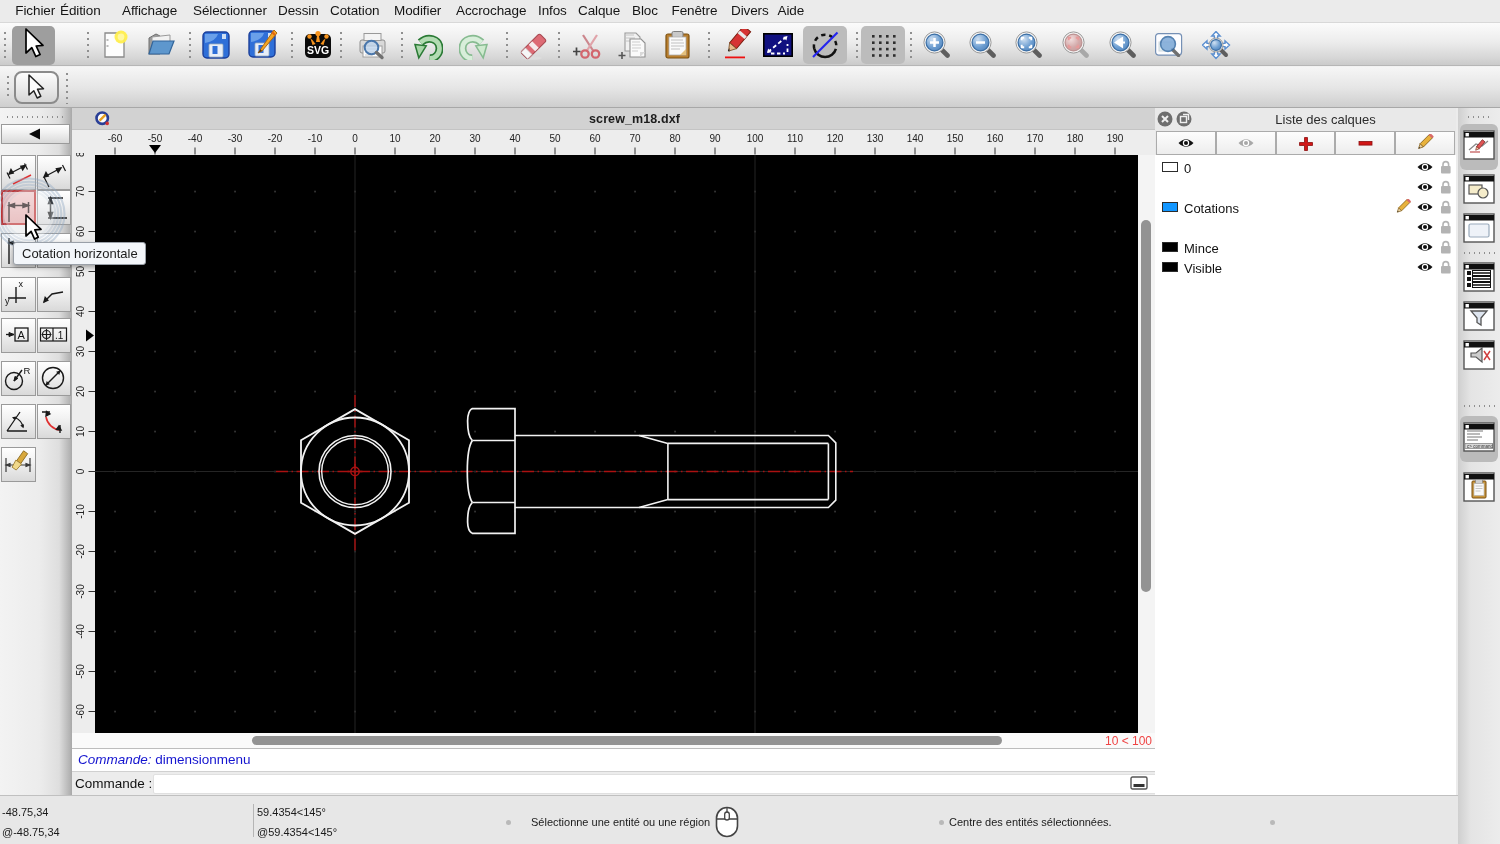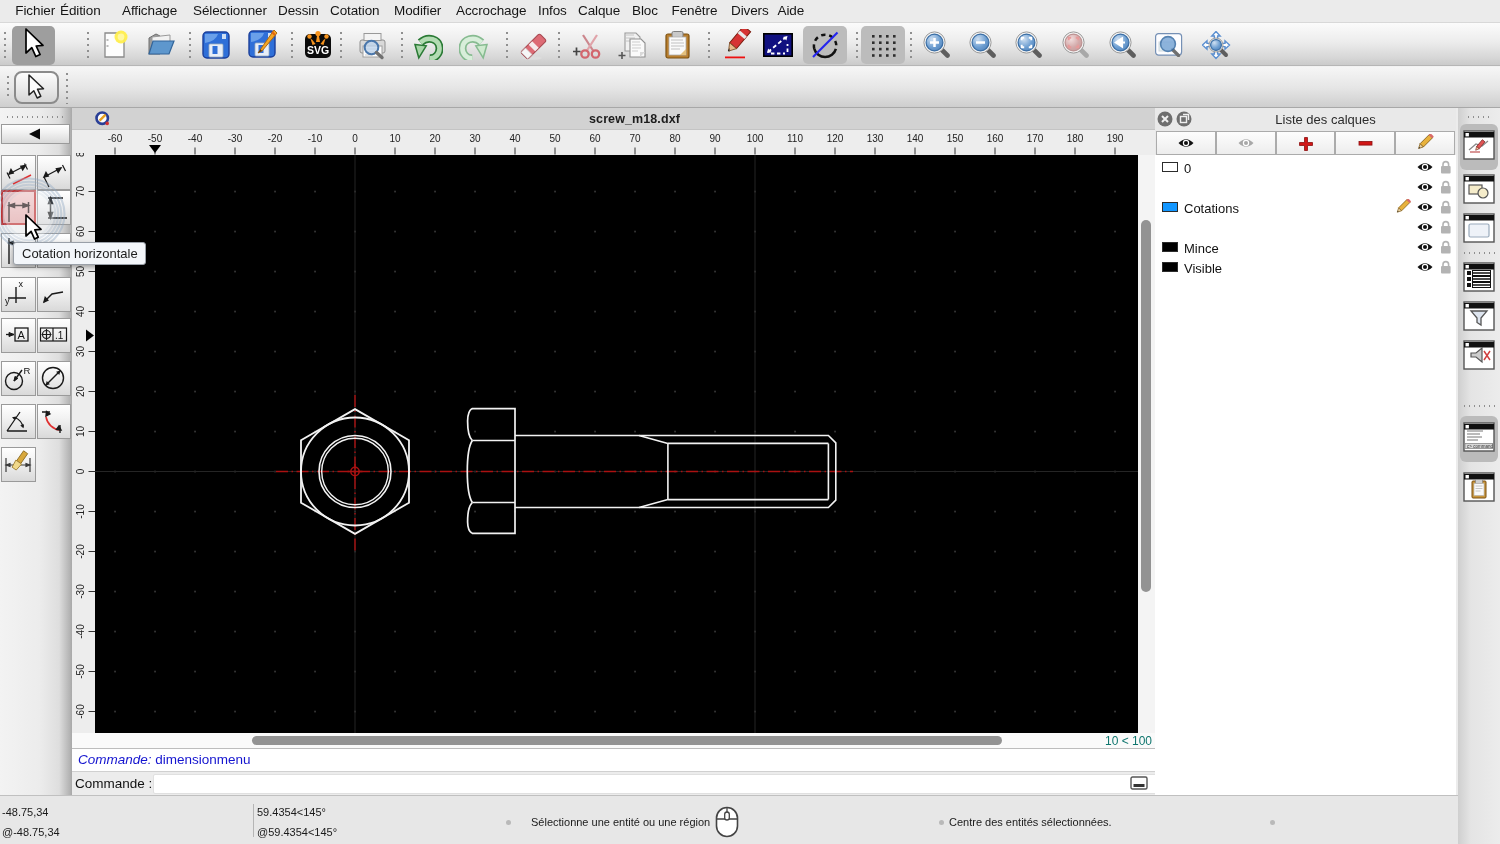--- a/index.html
+++ b/index.html
@@ -32,21 +32,21 @@
 
 #titlebar{left:72px;top:108px;width:1083px;height:22px;background:#d2d2d2;border-bottom:1px solid #c4c4c4;}
 #titlebar .t{position:absolute;left:42px;right:0;text-align:center;top:3.5px;font-size:12.5px;font-weight:700;color:#1c1c1c;letter-spacing:0.1px;}
 #hruler{left:95px;top:130px;width:1060px;height:25px;background:#ededed;}
 #vruler{left:72px;top:130px;width:23px;height:618px;background:#ededed;overflow:hidden;}
 #canvas{left:95px;top:155px;width:1043px;height:578px;background:#000;}
 #vsb{left:1138px;top:155px;width:17px;height:578px;background:#f4f4f4;}
 #vsb .thumb{position:absolute;left:3px;width:10px;border-radius:5px;background:#939393;}
 #hsb{left:72px;top:733px;width:1083px;height:15px;background:#fafafa;}
 #hsb .thumb{position:absolute;top:3px;height:9px;border-radius:4.5px;background:#939393;}
-#hsb .lbl{position:absolute;right:3px;top:1px;font-size:12px;color:#0f766e;}
+#hsb .lbl{position:absolute;right:3px;top:1px;font-size:12px;color:#ef4444;}
 
 #cmdhist{left:72px;top:748px;width:1083px;height:23px;background:#fff;border-top:1px solid #bdbdbd;}
 #cmdhist .t{position:absolute;left:6px;top:3px;font-size:13.5px;color:#1414cf;}
 #cmdrow{left:72px;top:771px;width:1083px;height:24px;background:#ececec;border-top:1px solid #d0d0d0;}
 #cmdrow .lbl{position:absolute;left:3px;top:4px;font-size:13.5px;color:#111;}
 #cmdrow .field{position:absolute;left:81px;top:2px;width:1046px;height:20px;background:#fff;border:1px solid #e0e0e0;border-radius:2px;}
 
 #statusbar{left:0;top:795px;width:1459px;height:49px;background:#e7e7e7;border-top:1px solid #c0c0c0;}
 #statusbar .s{position:absolute;font-size:11px;color:#1a1a1a;}
 

